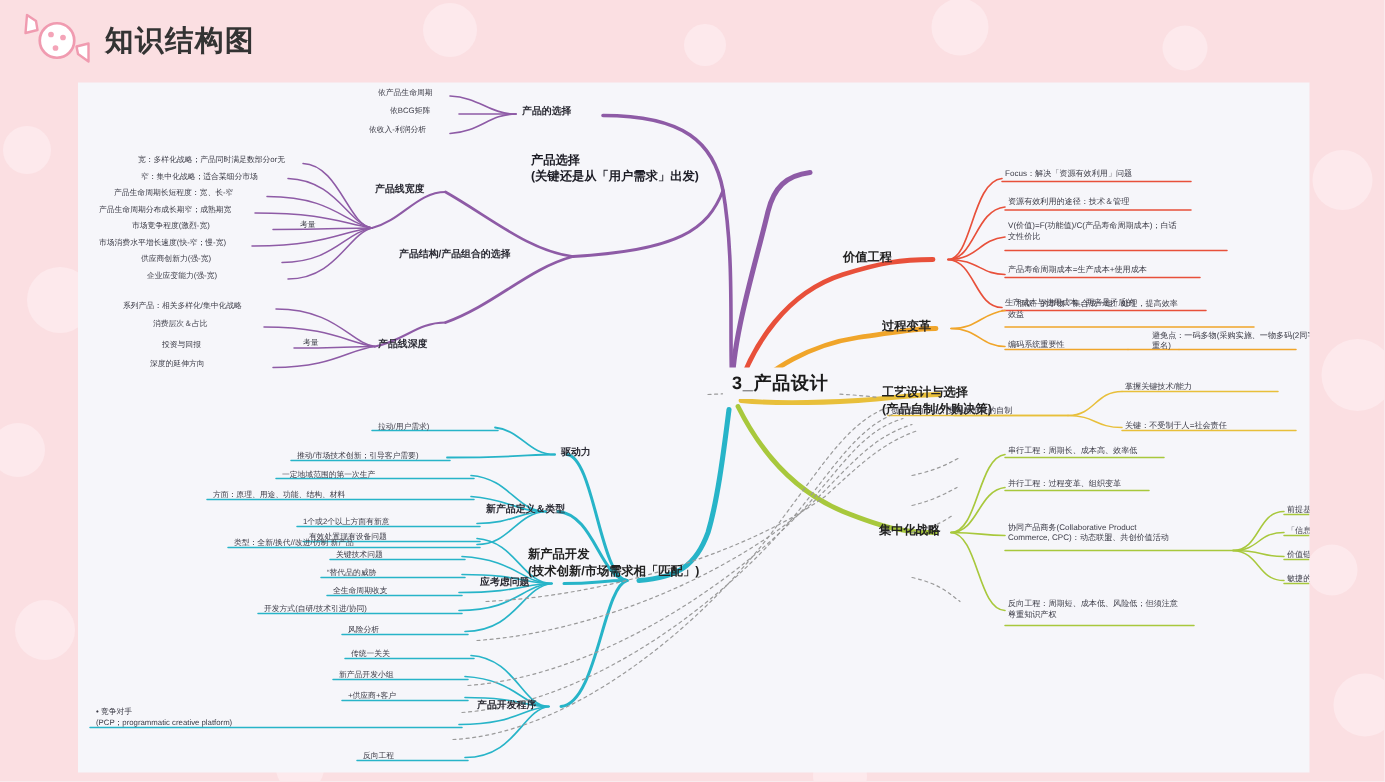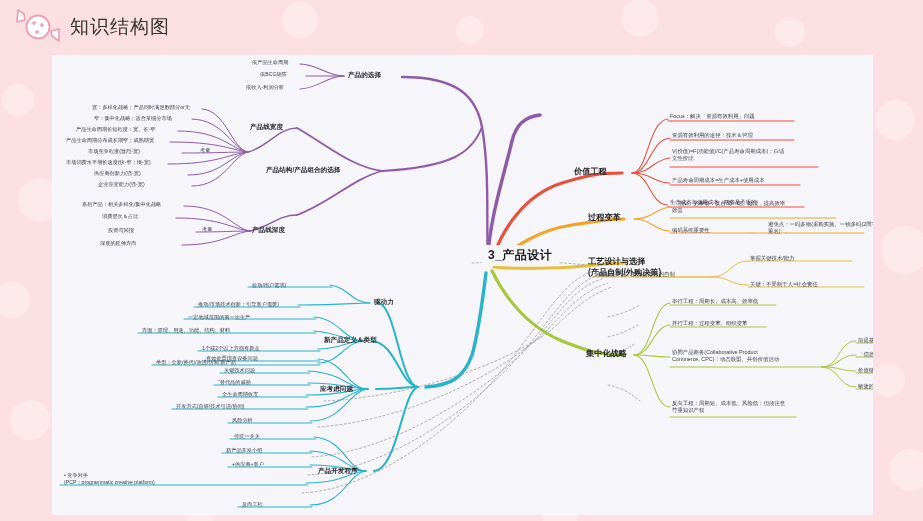--- a/index.html
+++ b/index.html
@@ -7,21 +7,21 @@
     width:923px;height:521px;overflow:hidden;
     background:#fbdfe2;
     font-family:"Liberation Sans","DejaVu Sans",sans-serif;
     position:relative;
   }
   .bg-dots{position:absolute;inset:0;pointer-events:none;}
   .hdr{position:absolute;left:0;top:0;width:923px;height:55px;}
   .candy{position:absolute;left:14px;top:8px;width:48px;height:40px;}
   .hdr-title{
     position:absolute;left:70px;top:14px;
-    font-size:19px;font-weight:normal;color:#333;letter-spacing:1px;
+    font-size:19px;font-weight:bold;color:#333;letter-spacing:1px;
   }
   .canvas{
     position:absolute;left:52px;top:55px;width:821px;height:460px;
     background:#f6f6fa;overflow:hidden;
   }
   .map{position:absolute;left:0;top:0;width:821px;height:460px;}
   .lbl{
     position:absolute;font-size:5.2px;color:#3b3b46;line-height:1.35;
     white-space:pre;transform-origin:left top;
   }
@@ -198,20 +198,21 @@
         <path d="M272 346 C 356 342, 448 312, 498 276 C 520 256, 536 240, 560 232"></path>
         <path d="M420 208 C 460 206, 500 206, 534 210"></path>
         <path d="M556 300 C 572 296, 578 292, 584 288"></path>
         <path d="M556 282 C 572 278, 578 274, 586 270"></path>
         <path d="M556 262 C 574 258, 580 254, 588 250"></path>
         <path d="M556 330 C 574 334, 580 340, 588 346"></path>
       </g>
     </g>
   </svg>
 
+  <div class="lbl big" style="left:302px;top:47px;color:#1d1d26;">产品选择<br>(关键还是从「用户需求」出发)</div>
 
   <div class="lbl mid" style="left:296px;top:16px;">产品的选择</div>
   <div class="lbl" style="left:200px;top:4px;">依产品生命周期</div>
   <div class="lbl" style="left:208px;top:16px;">依BCG矩阵</div>
   <div class="lbl" style="left:194px;top:29px;">依收入-利润分析</div>
 
   <div class="lbl mid" style="left:214px;top:111px;">产品结构/产品组合的选择</div>
 
   <div class="lbl mid" style="left:198px;top:68px;">产品线宽度</div>
   <div class="lbl" style="left:148px;top:92px;">考量</div>
@@ -226,21 +227,21 @@
 
   <div class="lbl mid" style="left:200px;top:171px;">产品线深度</div>
   <div class="lbl" style="left:150px;top:171px;">考量</div>
   <div class="lbl" style="left:30px;top:146px;">系列产品：相关多样化/集中化战略</div>
   <div class="lbl" style="left:50px;top:158px;">消费层次＆占比</div>
   <div class="lbl" style="left:56px;top:172px;">投资与回报</div>
   <div class="lbl" style="left:48px;top:185px;">深度的延伸方向</div>
 
   <div class="center-node">3_产品设计</div>
 
-  <div class="lbl big" style="left:522px;top:112px;font-family:Liberation Serif, serif;">价值工程</div>
+  <div class="lbl big" style="left:510px;top:112px;font-family:Liberation Serif, serif;">价值工程</div>
   <div class="lbl t2" style="left:618px;top:58px;">Focus：解决「资源有效利用」问题</div>
   <div class="lbl t2" style="left:620px;top:77px;">资源有效利用的途径：技术＆管理</div>
   <div class="lbl t2" style="left:620px;top:93px;">V(价值)=F(功能值)/C(产品寿命周期成本)；白话<br>文性价比</div>
   <div class="lbl t2" style="left:620px;top:122px;">产品寿命周期成本=生产成本+使用成本</div>
   <div class="lbl t2" style="left:618px;top:144px;">生产成本与使用成本，两者是矛盾的</div>
 
   <div class="lbl big" style="left:536px;top:158px;">过程变革</div>
   <div class="lbl t2" style="left:620px;top:145px;">「相似」的事物「集合成一组」处理，提高效率<br>效益</div>
   <div class="lbl t2" style="left:620px;top:172px;">编码系统重要性</div>
   <div class="lbl t2" style="left:716px;top:166px;">避免点：一码多物(采购实施、一物多码(2同字<br>重名)</div>
@@ -253,20 +254,21 @@
   <div class="lbl big" style="left:534px;top:294px;">集中化战略</div>
   <div class="lbl t2" style="left:620px;top:243px;">串行工程：周期长、成本高、效率低</div>
   <div class="lbl t2" style="left:620px;top:265px;">并行工程：过程变革、组织变革</div>
   <div class="lbl t2" style="left:620px;top:294px;">协同产品商务(Collaborative Product<br>Commerce, CPC)：动态联盟、共创价值活动</div>
   <div class="lbl t2" style="left:620px;top:345px;">反向工程：周期短、成本低、风险低；但须注意<br>尊重知识产权</div>
   <div class="lbl t2" style="left:806px;top:282px;">前提基础：信息共享</div>
   <div class="lbl t2" style="left:806px;top:296px;">「信息」聚焦/辐射于「产品设计」</div>
   <div class="lbl t2" style="left:806px;top:312px;">价值链整体优化</div>
   <div class="lbl t2" style="left:806px;top:328px;">敏捷的产品创新</div>
 
+  <div class="lbl big" style="left:300px;top:310px;">新产品开发<br>(技术创新/市场需求相「匹配」)</div>
 
   <div class="lbl mid" style="left:322px;top:243px;">驱动力</div>
   <div class="lbl" style="left:200px;top:227px;">拉动/用户需求)</div>
   <div class="lbl" style="left:146px;top:246px;">推动/市场技术创新；引导客户需要)</div>
 
   <div class="lbl mid" style="left:272px;top:281px;">新产品定义＆类型</div>
   <div class="lbl" style="left:136px;top:259px;">一定地域范围的第一次生产</div>
   <div class="lbl" style="left:90px;top:272px;">方面：原理、用途、功能、结构、材料</div>
   <div class="lbl" style="left:150px;top:290px;">1个或2个以上方面有新意</div>
   <div class="lbl" style="left:104px;top:304px;">类型：全新/换代//改进/仿制 新产品</div>

